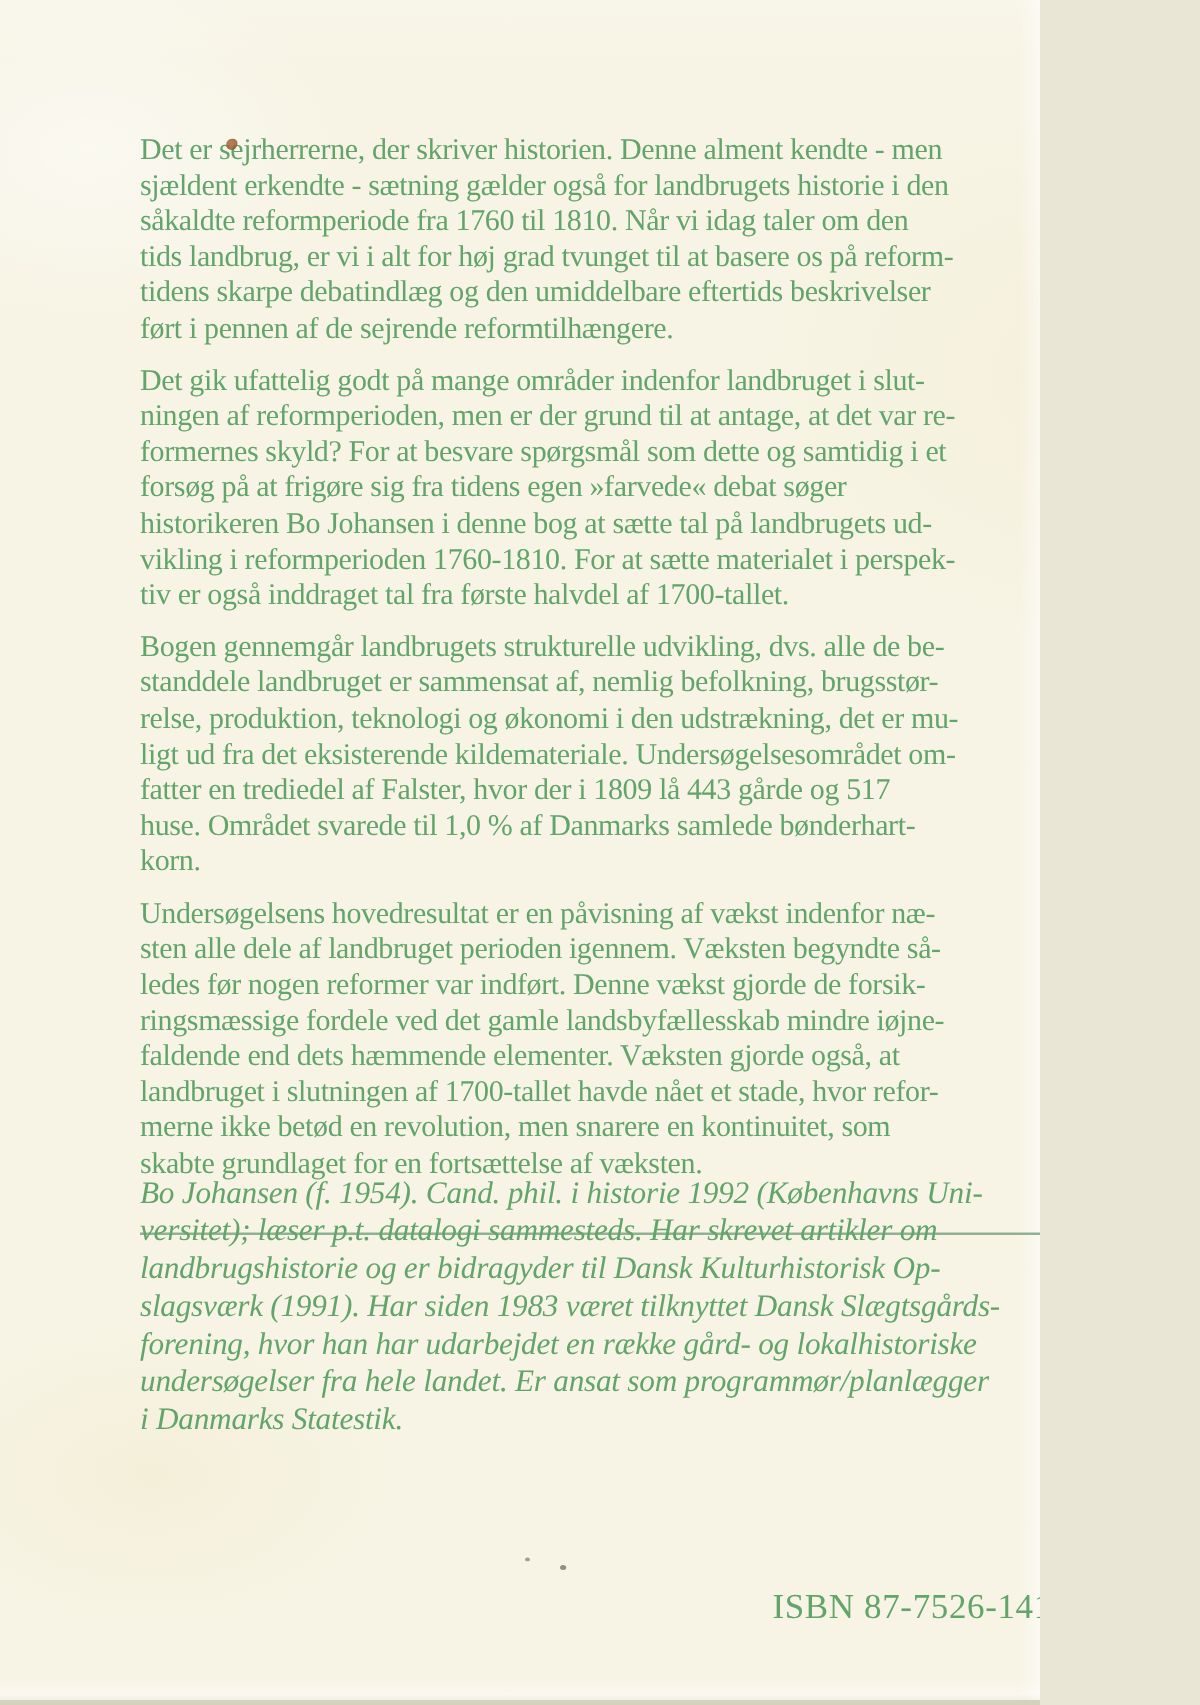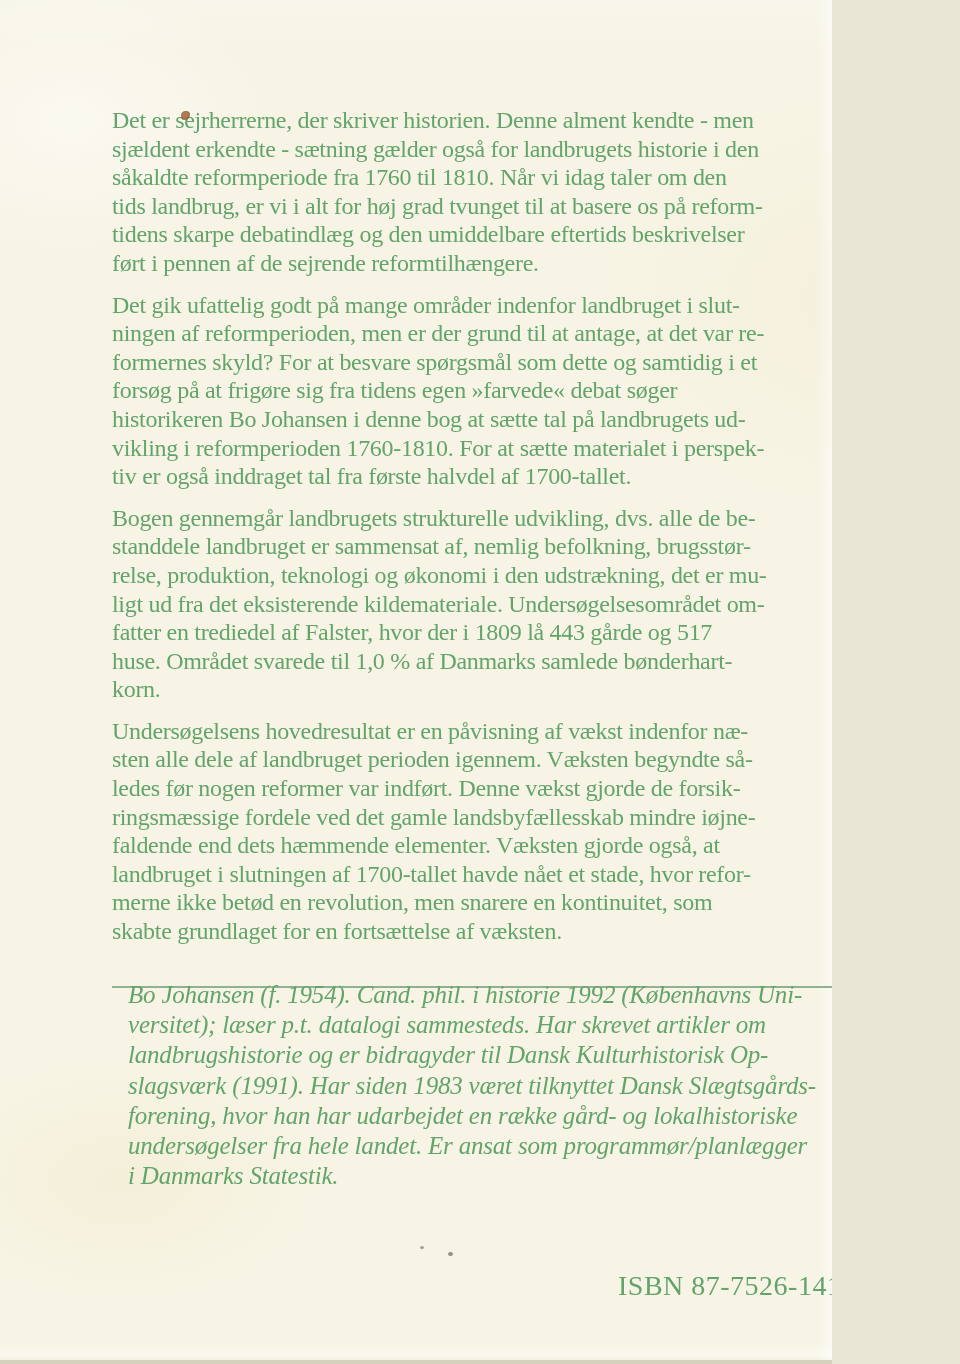--- a/index.html
+++ b/index.html
@@ -53,23 +53,22 @@
     letter-spacing: -0.3px;
     white-space: pre-line;
   }
   .rule {
     position: absolute; left: 112px; top: 986px; width: 745px; height: 2px;
     margin: 0; border: 0;
     background: var(--rule);
     opacity: 0.85;
   }
   .bio-block {
-    position: absolute; left: 112px; top: 980px; width: 790px;
+    position: absolute; left: 112px; top: 940px; width: 790px;
     color: var(--ink);
-    margin-left: 16px;
   }
   .bio {
     margin: 0;
     font-style: italic;
     font-size: 25px;
     line-height: 30.2px;
     letter-spacing: -0.2px;
     white-space: pre-line;
   }
   .isbn {

